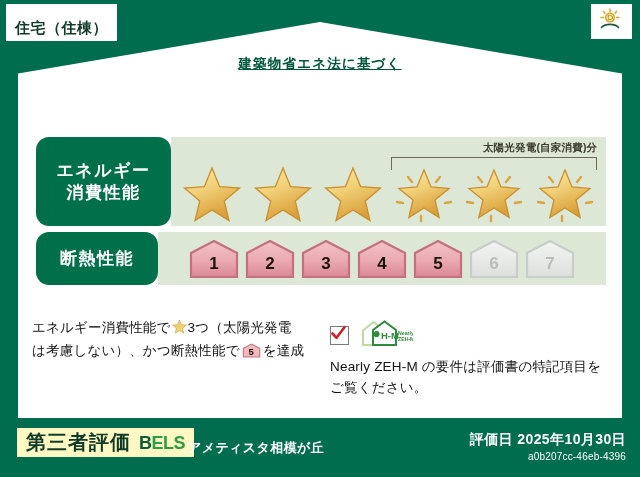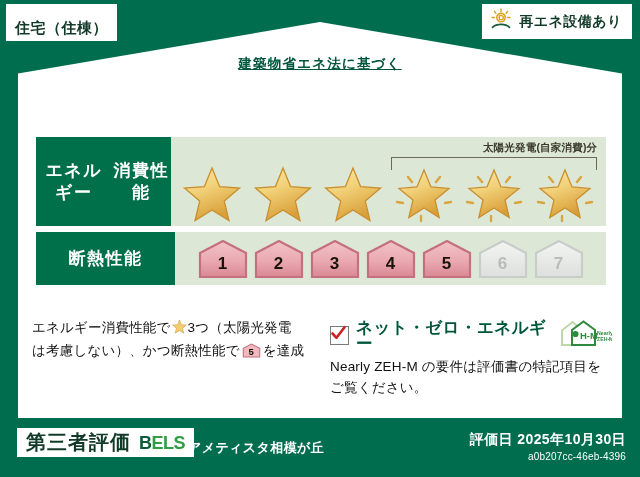--- a/index.html
+++ b/index.html
@@ -102,30 +102,31 @@
   .perf-row {
     display: flex;
     align-items: stretch;
     margin-bottom: 6px;
   }
   .row-label {
     background: #00704A;
     color: #ffffff;
     font-weight: bold;
     display: flex;
-    flex-direction: row;
+    flex-direction: column;
     align-items: center;
     justify-content: center;
     text-align: center;
     letter-spacing: 1.5px;
     flex: 0 0 auto;
+    border-radius: 13px;
   }
   .row-label span { display: block; line-height: 1.25; }
   .row-energy .row-label { width: 135px; height: 89px; font-size: 17px; }
-  .row-insul  .row-label { width: 139px; height: 53px; font-size: 17px; }
+  .row-insul  .row-label { width: 122px; height: 53px; font-size: 17px; }
 
   .row-body {
     flex: 1 1 auto;
     background: #DDE7D6;
     position: relative;
   }
   .row-energy .row-body { height: 89px; }
   .row-insul  .row-body { height: 53px; }
 
   
@@ -256,21 +257,21 @@
     left: 0;
     bottom: 0;
     width: 640px;
     height: 59px;
     z-index: 5;
   }
   .bels-chip {
     position: absolute;
     left: 17px;
     top: 10px;
-    background: #ffffff;
+    background: #fef9c3;
     padding: 4px 9px 5px 9px;
     display: flex;
     align-items: baseline;
     gap: 8px;
   }
   .bels-jp {
     font-size: 20px;
     font-weight: bold;
     color: #123a28;
     letter-spacing: 1px;
@@ -335,21 +336,20 @@
           <line x1="5.5" y1="3.4" x2="6.9" y2="5.4"></line>
           <line x1="18.5" y1="3.4" x2="17.1" y2="5.4"></line>
           <line x1="3" y1="9.5" x2="5.4" y2="9.5"></line>
           <line x1="21" y1="9.5" x2="18.6" y2="9.5"></line>
         </g>
         <circle cx="12" cy="9.6" r="4.2" fill="none" stroke="#D9A521" stroke-width="1.6"></circle>
         <path d="M10.3 7.6 h2.1 a2 2 0 0 1 0 4 h-2.1 z M10.3 7.6 v4" fill="none" stroke="#D9A521" stroke-width="1.4"></path>
         <path d="M3.5 19.4 C7.5 15.4 16.5 15.4 20.5 19.4" fill="none" stroke="#1a5c3a" stroke-width="1.6" stroke-linecap="round"></path>
       </svg>
     </span>
-    <span class="badge-text">再エネ設備あり</span>
   </div>
 
   <div class="heading-block">
     <div class="heading-sub">建築物省エネ法に基づく</div>
   </div>
 
   <div class="rows">
 
     <div class="perf-row row-energy">
       <div class="row-label">
@@ -517,21 +517,20 @@
       </div>
     </div>
 
     <div class="criteria-col">
       <div class="crit-head">
         <span class="checkbox">
           <svg width="17" height="17" viewBox="0 0 17 17" style="position:absolute;left:-1px;top:-2px;">
             <path d="M2.5,8.5 L6.5,12.8 L14.5,2.2" fill="none" stroke="#CC2222" stroke-width="2.6" stroke-linecap="round" stroke-linejoin="round"></path>
           </svg>
         </span>
-        <span class="crit-title">ネット・ゼロ・エネルギー</span>
         <span class="zehm-logo">
           <svg width="54" height="30" viewBox="0 0 54 30">
             <path d="M4,27 L4,12.5 L14.5,4 L25,12.5 L25,27 Z" fill="none" stroke="#BFD8A8" stroke-width="2"></path>
             <path d="M14,27 L14,12 L25.5,3.5 L37,12 L37,27 Z" fill="#ffffff" stroke="#2F8A3E" stroke-width="2"></path>
             <circle cx="17.5" cy="16" r="3.1" fill="#2F8A3E"></circle>
             <text x="22" y="20.5" font-family="'Liberation Sans',sans-serif" font-size="9.5" font-weight="bold" fill="#2F8A3E">H-M</text>
             <text x="39" y="17" font-family="'Liberation Sans',sans-serif" font-size="5.2" font-weight="bold" fill="#2F8A3E">Nearly</text>
             <text x="39" y="23" font-family="'Liberation Sans',sans-serif" font-size="5.2" font-weight="bold" fill="#2F8A3E">ZEH-M</text>
           </svg>
         </span>

